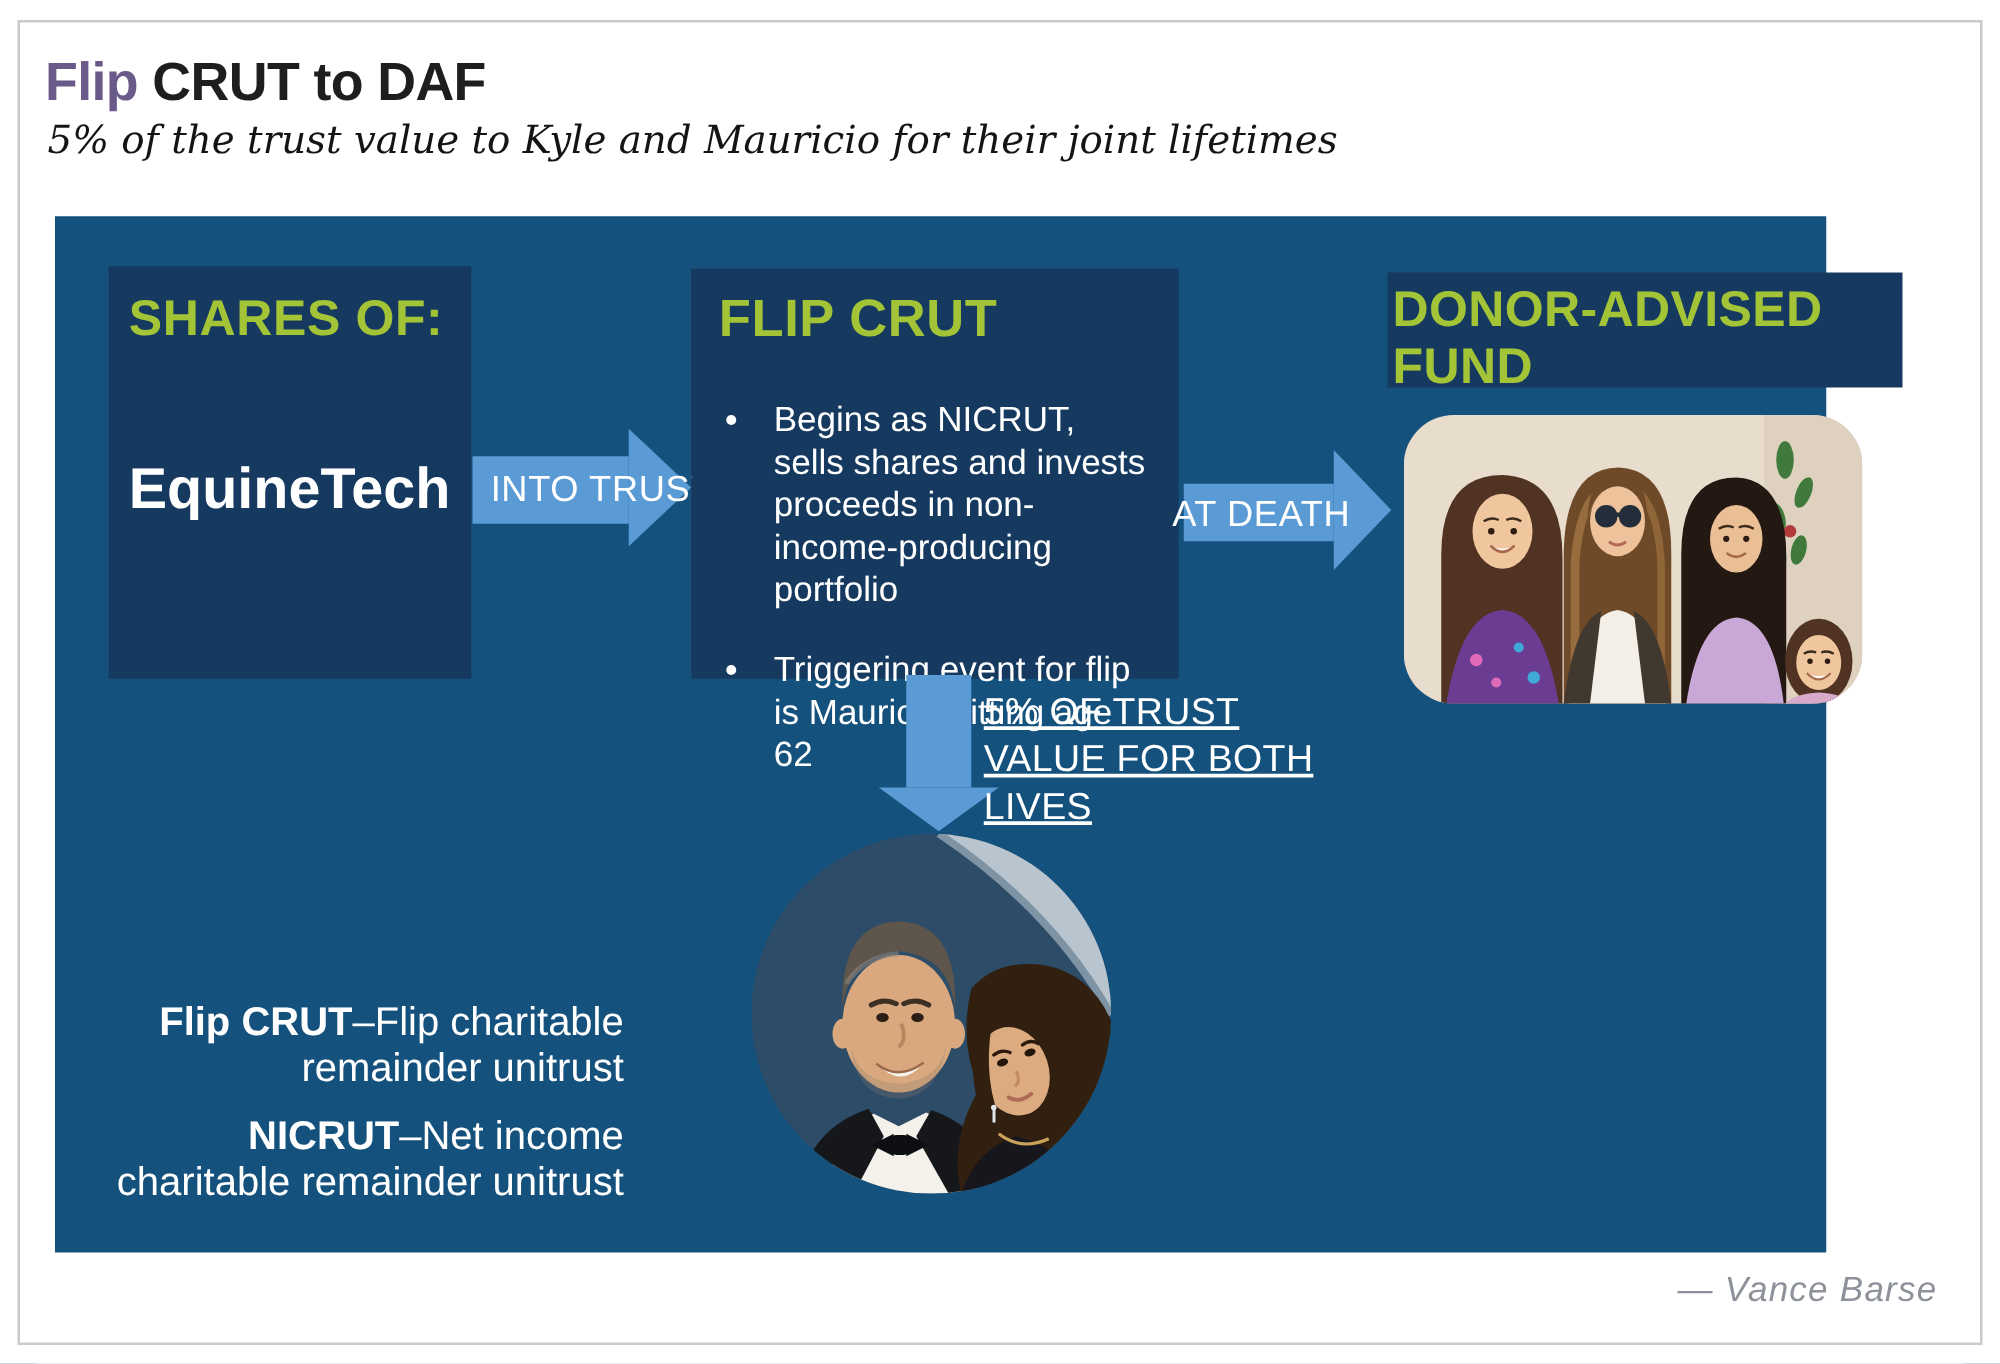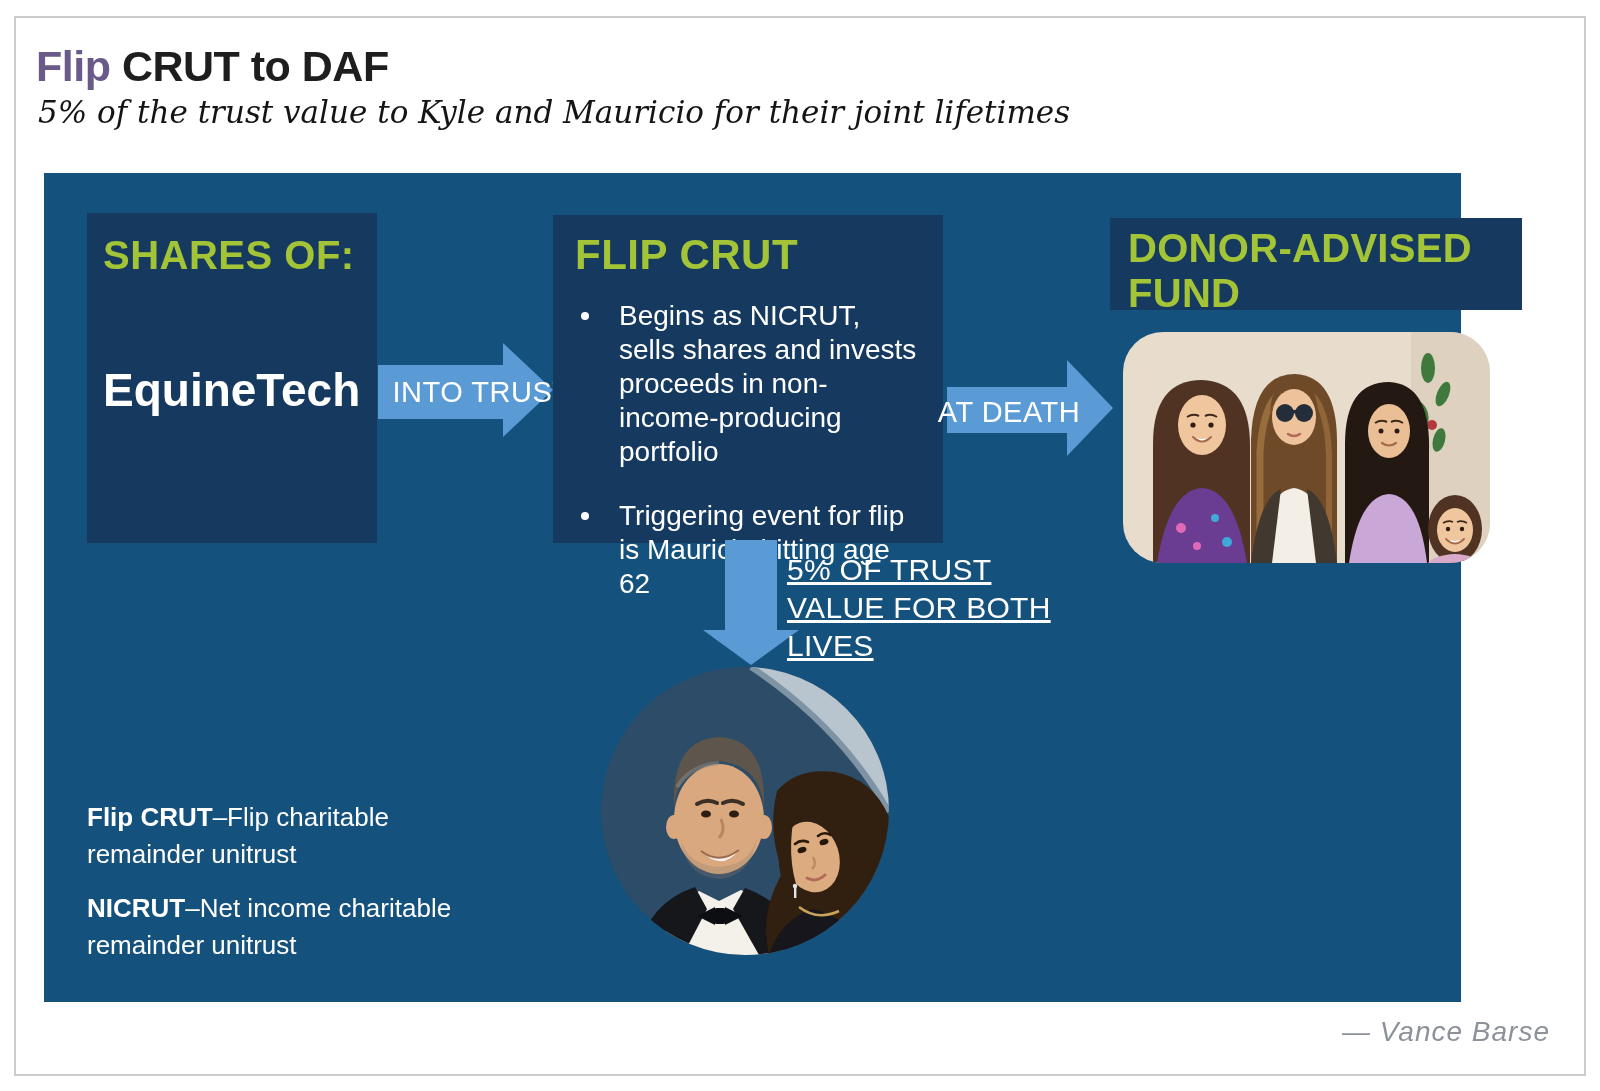--- a/index.html
+++ b/index.html
@@ -18,21 +18,21 @@
 
   .panel { position:absolute; left:44px; top:173px; width:1417px; height:829px; background:#15517d; }
 
   .darkbox { position:absolute; background:#163a5f; }
   .shares-box { left:43px; top:40px; width:290px; height:330px; padding:20px 14px 0 16px; }
   .box-heading { color:#a3c437; font-weight:700; font-size:40px; letter-spacing:0.5px; }
   .company { position:absolute; left:16px; top:150px; color:#ffffff; font-weight:700; font-size:46px; }
 
   .flip-box { left:509px; top:42px; width:390px; height:328px; padding:16px 26px 0 22px; }
   .flip-heading { color:#a3c437; font-weight:700; font-size:42px; letter-spacing:0.5px; }
-  .bullets { list-style:none; margin-top:20px; }
+  .bullets { list-style:none; margin-top:40px; }
   .bullets li { position:relative; padding-left:44px; color:#ffffff; font-size:28px;
                 line-height:34px; margin-bottom:30px; }
   .bullets li::before { content:""; position:absolute; left:6px; top:13px; width:8px; height:8px;
                         border-radius:50%; background:#ffffff; }
 
   
   .arrow-right { position:absolute; }
   .arrow-right .body { position:absolute; background:#5b9bd5; }
   .arrow-right .head { position:absolute; width:0; height:0; }
   .arrow-label { position:absolute; color:#ffffff; font-size:29px; letter-spacing:0.5px;
@@ -53,31 +53,31 @@
   
   .arrow-down { position:absolute; left:659px; top:367px; width:96px; height:125px; }
   .arrow-down .body { position:absolute; left:22px; top:0; width:52px; height:90px; background:#5b9bd5; }
   .arrow-down .head { position:absolute; left:0; top:90px; width:0; height:0;
                       border-left:48px solid transparent; border-right:48px solid transparent;
                       border-top:35px solid #5b9bd5; }
 
   .payout-label { position:absolute; left:743px; top:378px; width:290px; color:#ffffff;
                   font-size:30px; line-height:38px; letter-spacing:0.3px;text-decoration:underline; }
 
-  .daf-header { left:1066px; top:45px; width:412px; height:92px; padding:8px 0 0 18px; }
+  .daf-header { left:1066px; top:45px; width:412px; height:92px; padding:8px 0 0 4px; }
   .daf-heading { color:#a3c437; font-weight:700; font-size:40px; line-height:45px; letter-spacing:0.3px; }
 
   .daf-photo { position:absolute; left:1079px; top:159px; width:367px; height:231px;
                border-radius:40px; overflow:hidden; }
   .couple-photo { position:absolute; left:557px; top:494px; width:288px; height:288px;
                   border-radius:50%; overflow:hidden; }
   .daf-photo svg, .couple-photo svg { display:block; }
 
   .definitions { position:absolute; left:43px; top:626px; width:412px; color:#ffffff; }
-  .definitions p { font-size:26px; line-height:37px; margin-bottom:17px; }
+  .definitions p { font-size:32px; line-height:37px; margin-bottom:17px;text-align:right; }
   .definitions strong { font-weight:700; }
 
   .attribution { position:absolute; right:50px; top:1016px; font-size:28px; font-style:italic;
                  color:#8d9199; letter-spacing:1px; }
 </style>
 </head>
 <body>
 
 <div class="canvas">
 

